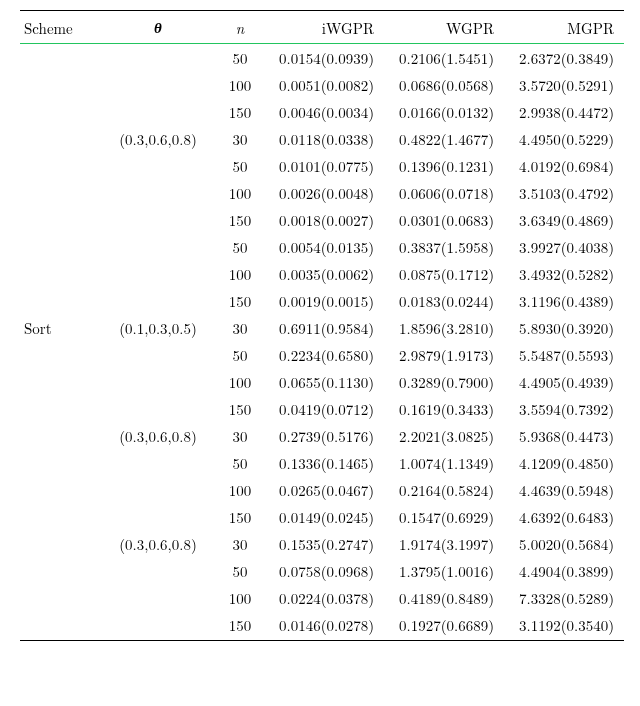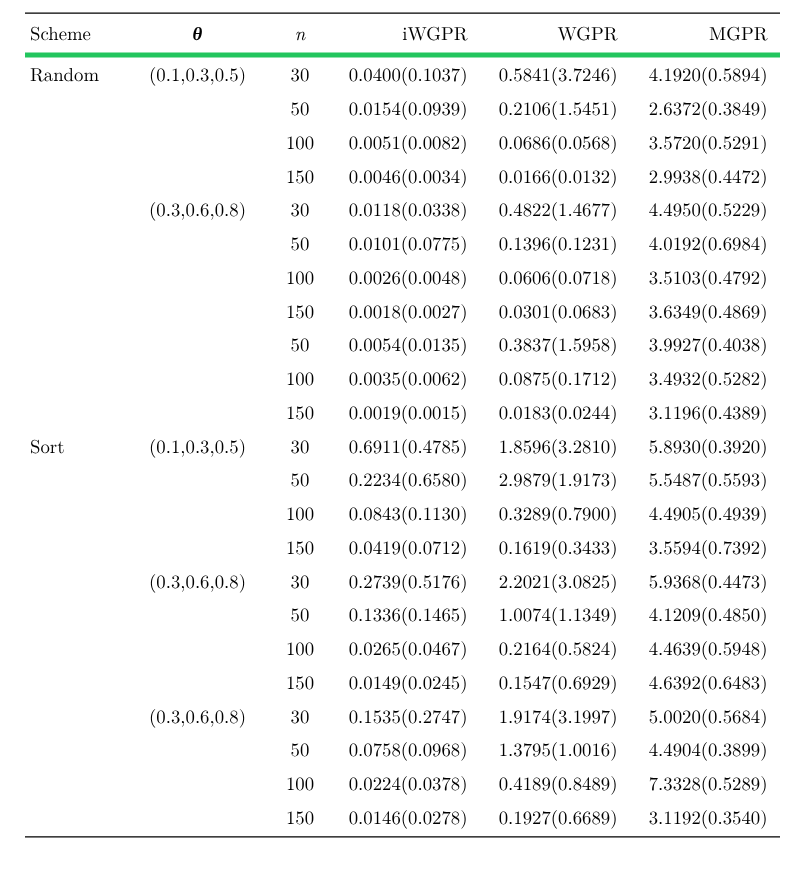--- a/index.html
+++ b/index.html
@@ -17,21 +17,21 @@
   .wrap {
     padding: 10px 16px 20px 20px;
   }
   table {
     border-collapse: collapse;
     width: 100%;
   }
   thead th {
     font-weight: normal;
     border-top: 1px solid #000;
-    border-bottom: 4px solid #22c55e;
+    border-bottom: 1px solid #22c55e;
     padding: 8px 4px 8px 4px;
     text-align: center;
   }
   tbody td {
     padding: 6px 4px 6px 4px;
     text-align: center;
     white-space: nowrap;
   }
   td.scheme, th.scheme { text-align: left; padding-left: 4px; width: 72px; }
   td.theta, th.theta   { text-align: center; width: 108px; }
@@ -56,28 +56,20 @@
     <tr>
       <th class="scheme">Scheme</th>
       <th class="theta"><span class="bolditalic">θ</span></th>
       <th class="n"><span class="italic">n</span></th>
       <th class="val">iWGPR</th>
       <th class="val">WGPR</th>
       <th class="val">MGPR</th>
     </tr>
   </thead>
   <tbody id="tbody">
-  <tr>
-          <td class="scheme">Random</td>
-          <td class="theta">(0.1,0.3,0.5)</td>
-          <td class="n">30</td>
-          <td class="val">0.0400(0.1037)</td>
-          <td class="val">0.5841(3.7246)</td>
-          <td class="val">4.1920(0.5894)</td>
-        </tr>
         <tr>
           <td class="scheme"></td>
           <td class="theta"></td>
           <td class="n">50</td>
           <td class="val">0.0154(0.0939)</td>
           <td class="val">0.2106(1.5451)</td>
           <td class="val">2.6372(0.3849)</td>
         </tr>
         <tr>
           <td class="scheme"></td>
@@ -148,37 +140,37 @@
           <td class="theta"></td>
           <td class="n">150</td>
           <td class="val">0.0019(0.0015)</td>
           <td class="val">0.0183(0.0244)</td>
           <td class="val">3.1196(0.4389)</td>
         </tr>
         <tr>
           <td class="scheme">Sort</td>
           <td class="theta">(0.1,0.3,0.5)</td>
           <td class="n">30</td>
-          <td class="val">0.6911(0.4785)</td>
+          <td class="val">0.6911(0.9584)</td>
           <td class="val">1.8596(3.2810)</td>
           <td class="val">5.8930(0.3920)</td>
         </tr>
         <tr>
           <td class="scheme"></td>
           <td class="theta"></td>
           <td class="n">50</td>
           <td class="val">0.2234(0.6580)</td>
           <td class="val">2.9879(1.9173)</td>
           <td class="val">5.5487(0.5593)</td>
         </tr>
         <tr>
           <td class="scheme"></td>
           <td class="theta"></td>
           <td class="n">100</td>
-          <td class="val">0.0843(0.1130)</td>
+          <td class="val">0.0655(0.1130)</td>
           <td class="val">0.3289(0.7900)</td>
           <td class="val">4.4905(0.4939)</td>
         </tr>
         <tr>
           <td class="scheme"></td>
           <td class="theta"></td>
           <td class="n">150</td>
           <td class="val">0.0419(0.0712)</td>
           <td class="val">0.1619(0.3433)</td>
           <td class="val">3.5594(0.7392)</td>

